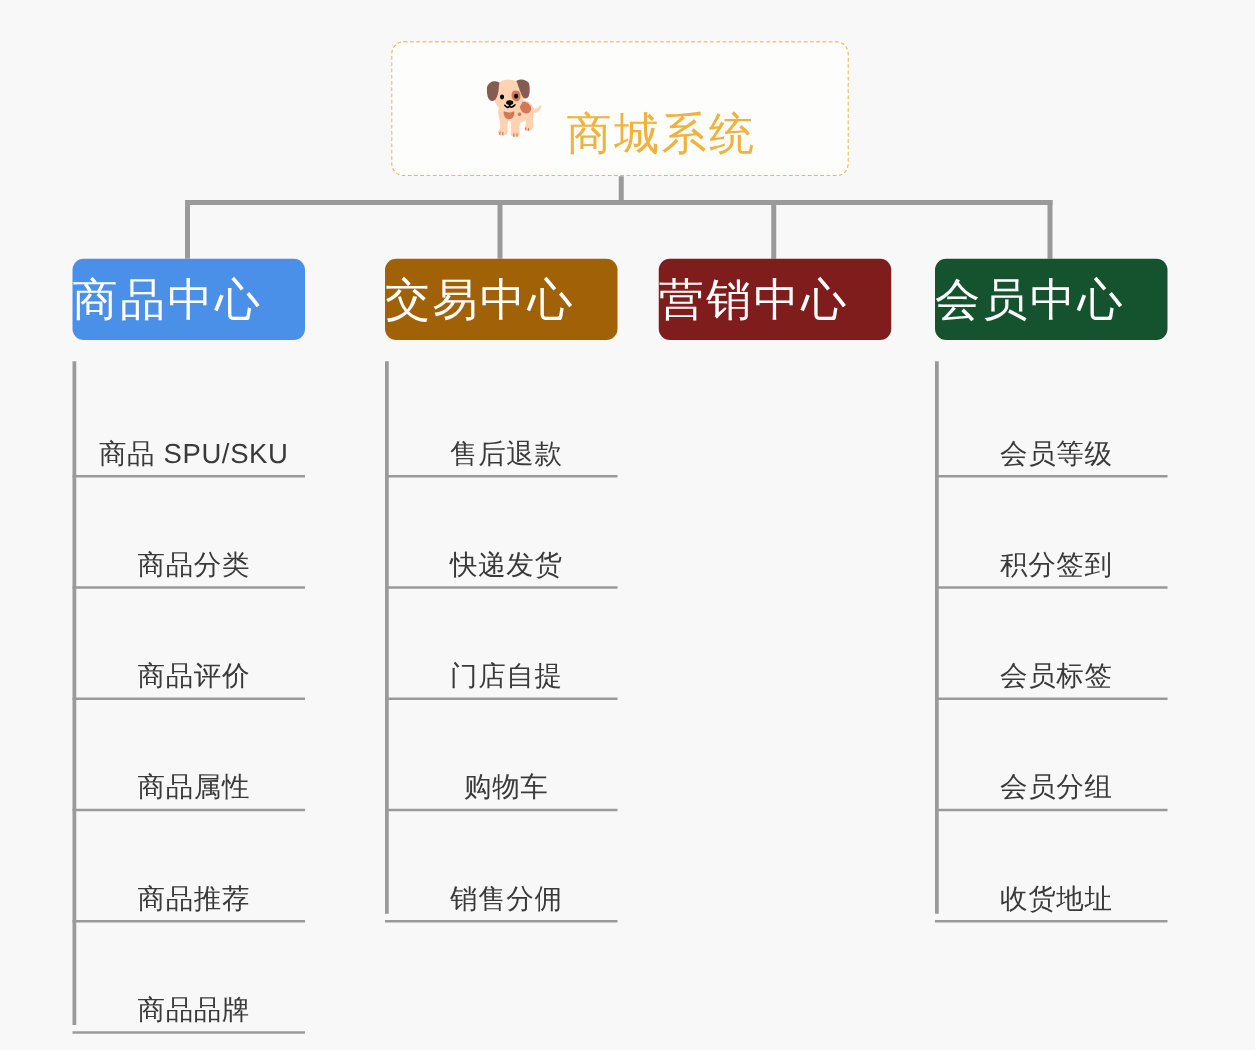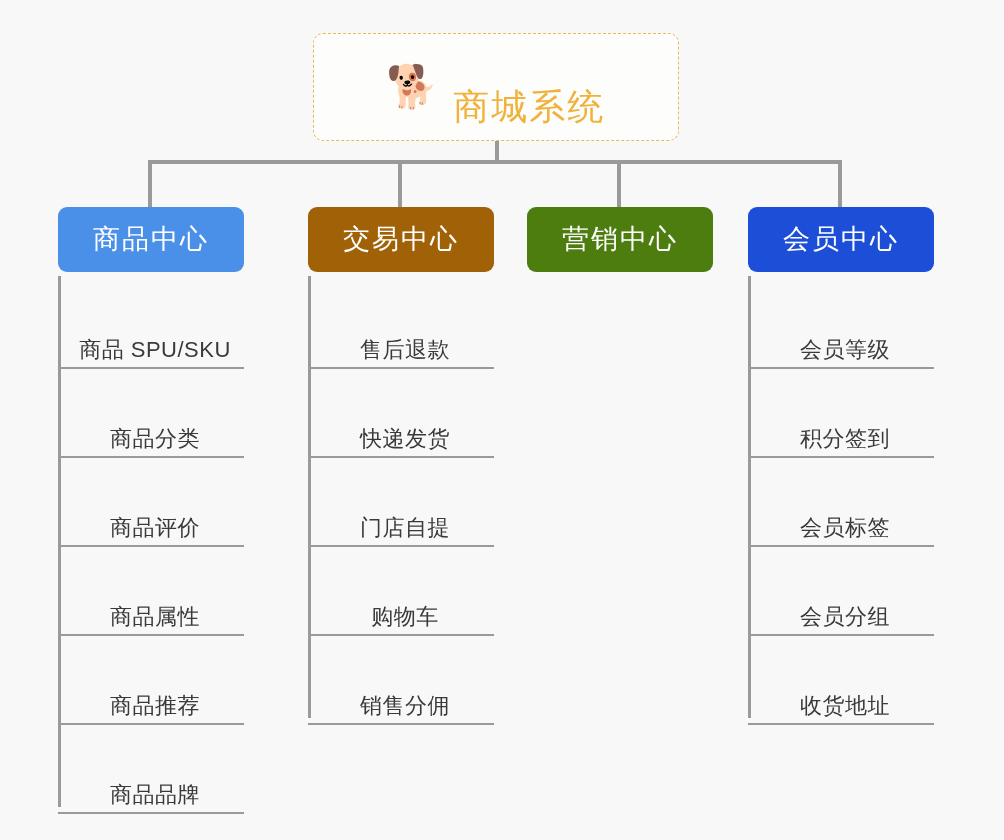--- a/index.html
+++ b/index.html
@@ -79,31 +79,30 @@
     position: absolute;
     top: 207px;
   }
   .branch-header {
     width: 186px;
     height: 65px;
     box-sizing: border-box;
     border-radius: 9px;
     display: flex;
     align-items: center;
-    justify-content: center;
     color: #ffffff;
-    font-size: 27px;
+    font-size: 36px;
     letter-spacing: 2px;
     line-height: 1;
     white-space: nowrap;
   }
 
   .branch-items {
     position: relative;
-    margin-top: 4px;
+    margin-top: 17px;
     padding-top: 4px;
     width: 186px;
   }
   
   .trunk {
     position: absolute;
     left: 0;
     top: 0;
     bottom: 7px;
     width: 3px;
@@ -191,27 +190,27 @@
       <div class="leaf">
           <span class="leaf-label">购物车</span>
         </div>
       <div class="leaf">
           <span class="leaf-label">销售分佣</span>
         </div>
     </div>
   </div>
 
   <div class="branch" style="left:527px;">
-    <div class="branch-header" style="background: #4d7c0f;">
+    <div class="branch-header" style="background: #7f1d1d;">
       <span>营销中心</span>
     </div>
   </div>
 
   <div class="branch" style="left:748px;">
-    <div class="branch-header" style="background: #1d4ed8;">
+    <div class="branch-header" style="background: #14532d;">
       <span>会员中心</span>
     </div>
     <div class="branch-items">
       <div class="trunk"></div>
       <div class="leaf">
           <span class="leaf-label">会员等级</span>
         </div>
       <div class="leaf">
           <span class="leaf-label">积分签到</span>
         </div>

